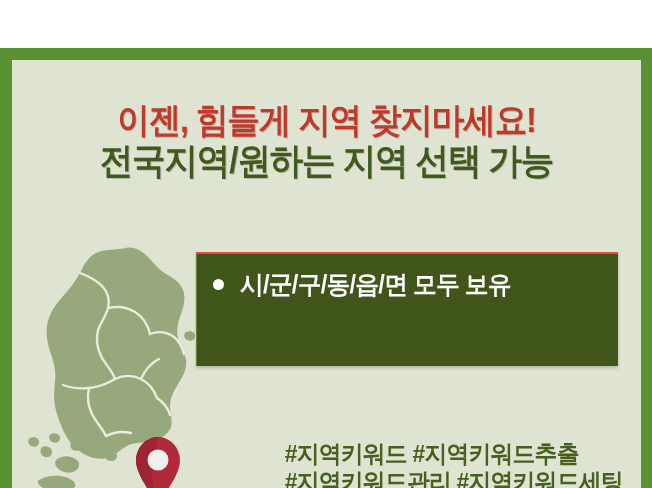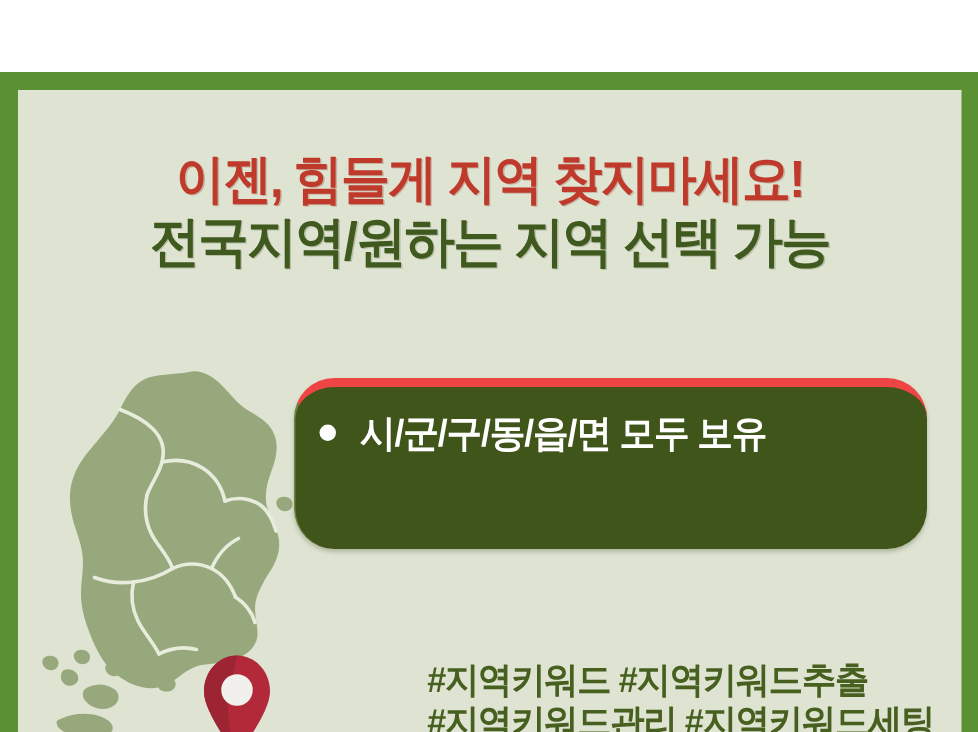--- a/index.html
+++ b/index.html
@@ -85,25 +85,24 @@
   .pin-2 { left: 22px; top: 248px; }
 
   
   .feature-box {
     position: absolute;
     left: 184px;
     top: 192px;
     width: 422px;
     height: 114px;
     background: #3f5519;
-    border-top: 6px solid #ef4444;
+    border-top: 2px solid #ef4444;
     border-left: 1px solid #6d8245;
     box-sizing: border-box;
     box-shadow: 0 2px 3px rgba(60,70,40,0.28);
-    border-radius: 27px;
   }
   .feature-list {
     list-style: none;
     margin: 0;
     padding: 14px 0 0 16px;
   }
   .feature-item {
     display: flex;
     align-items: center;
     margin-bottom: 10px;

